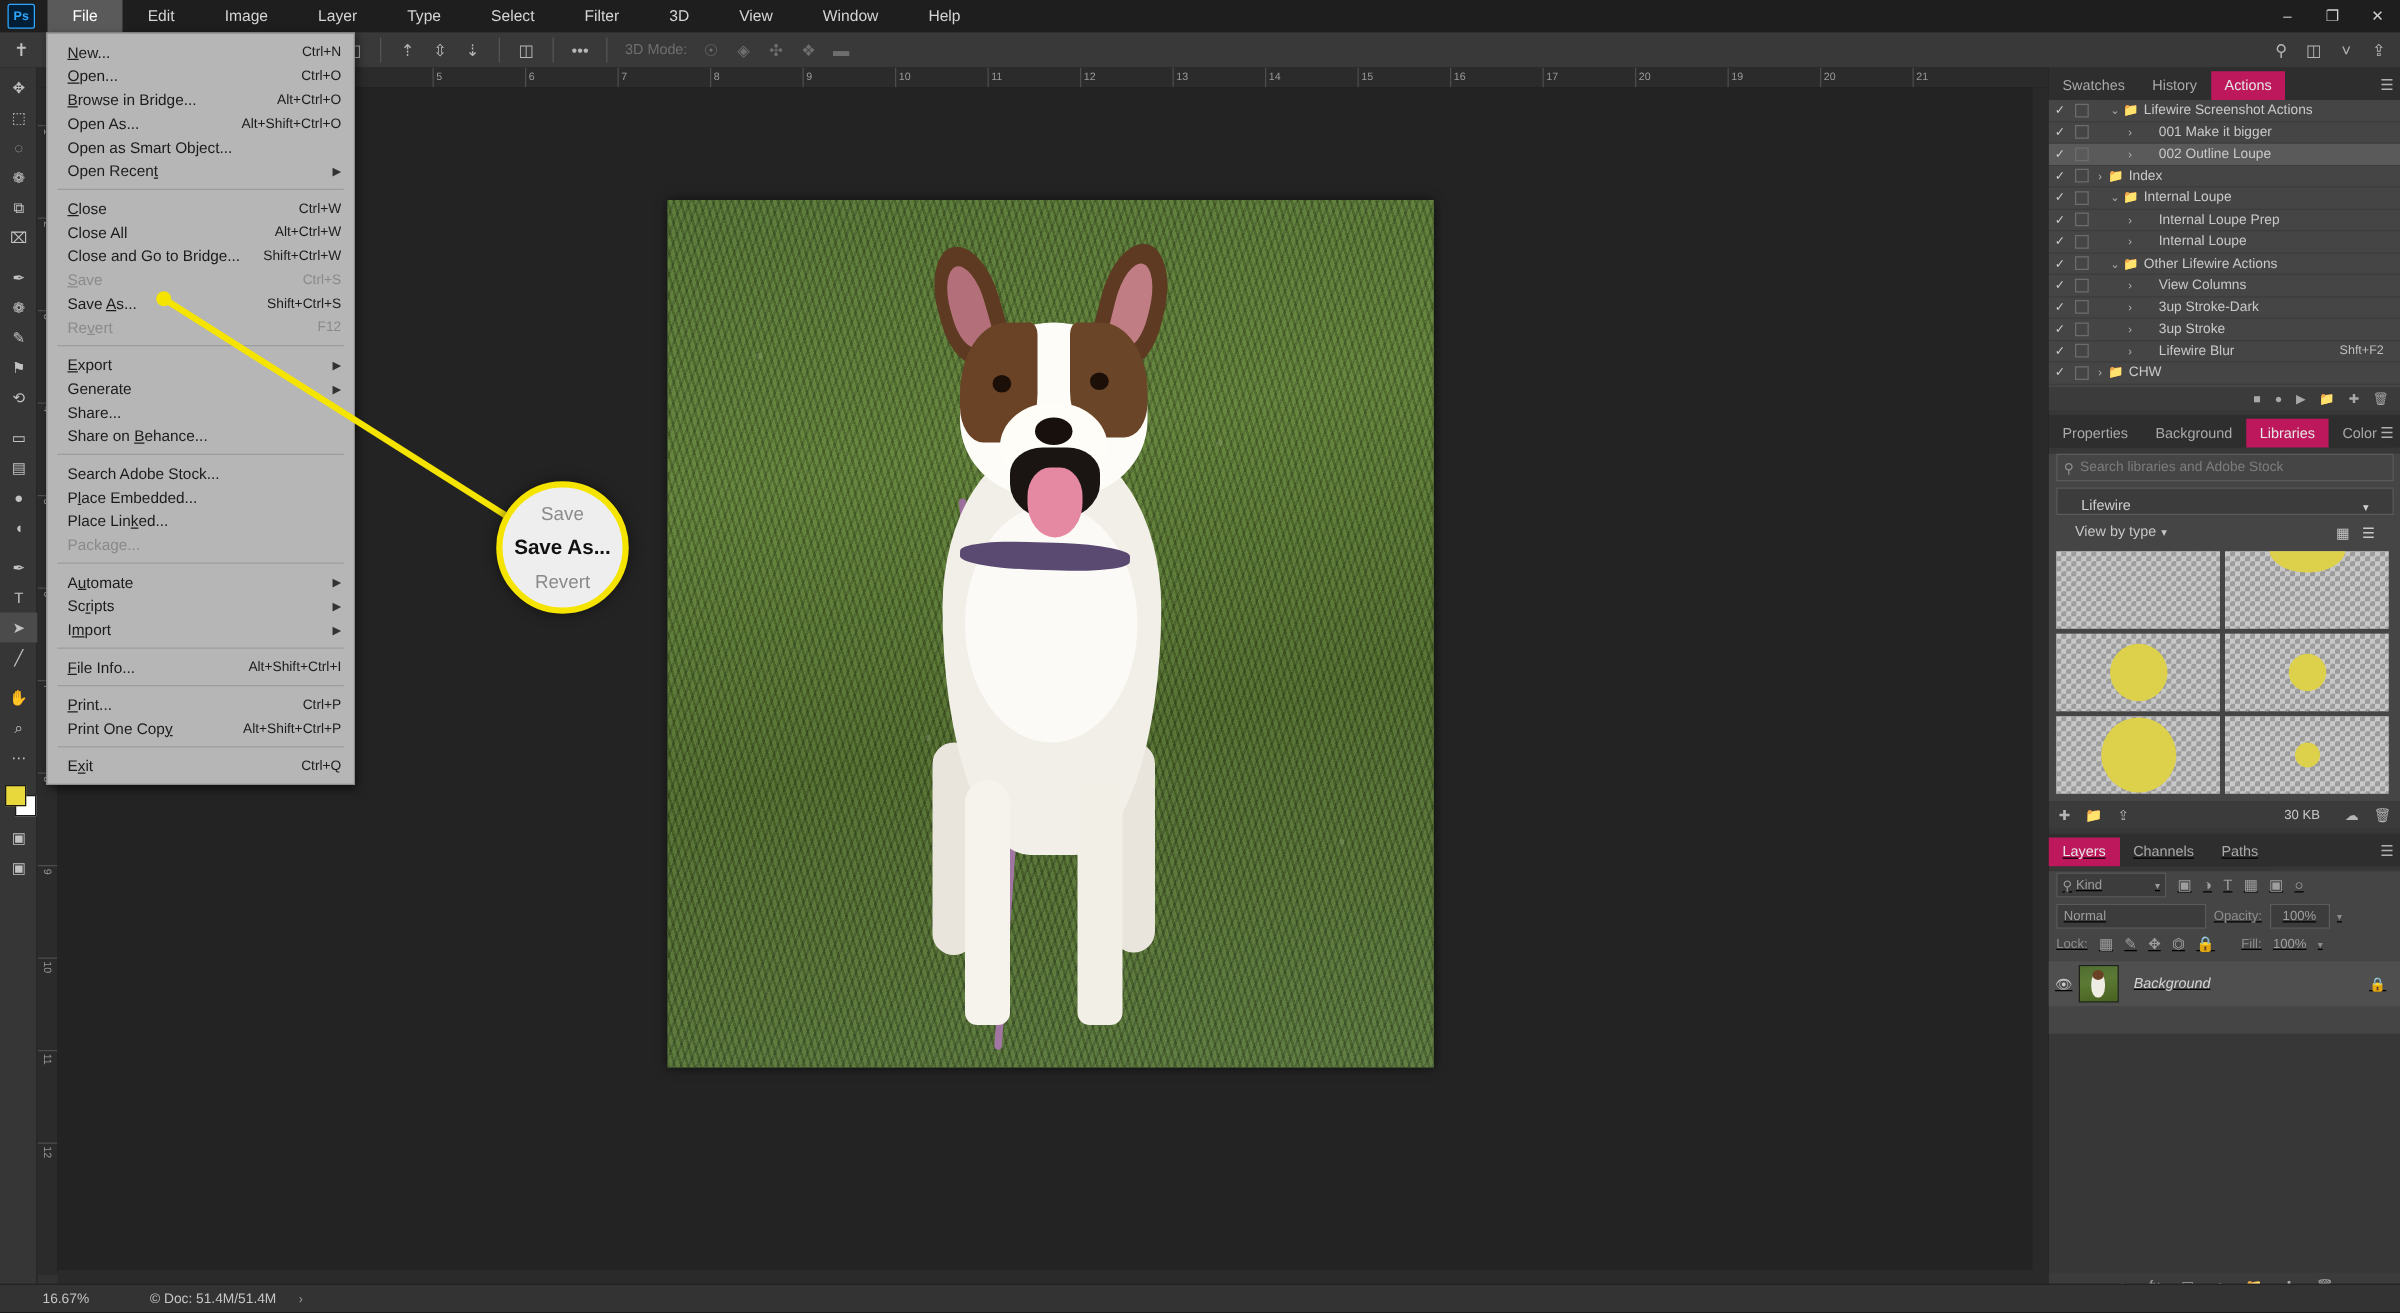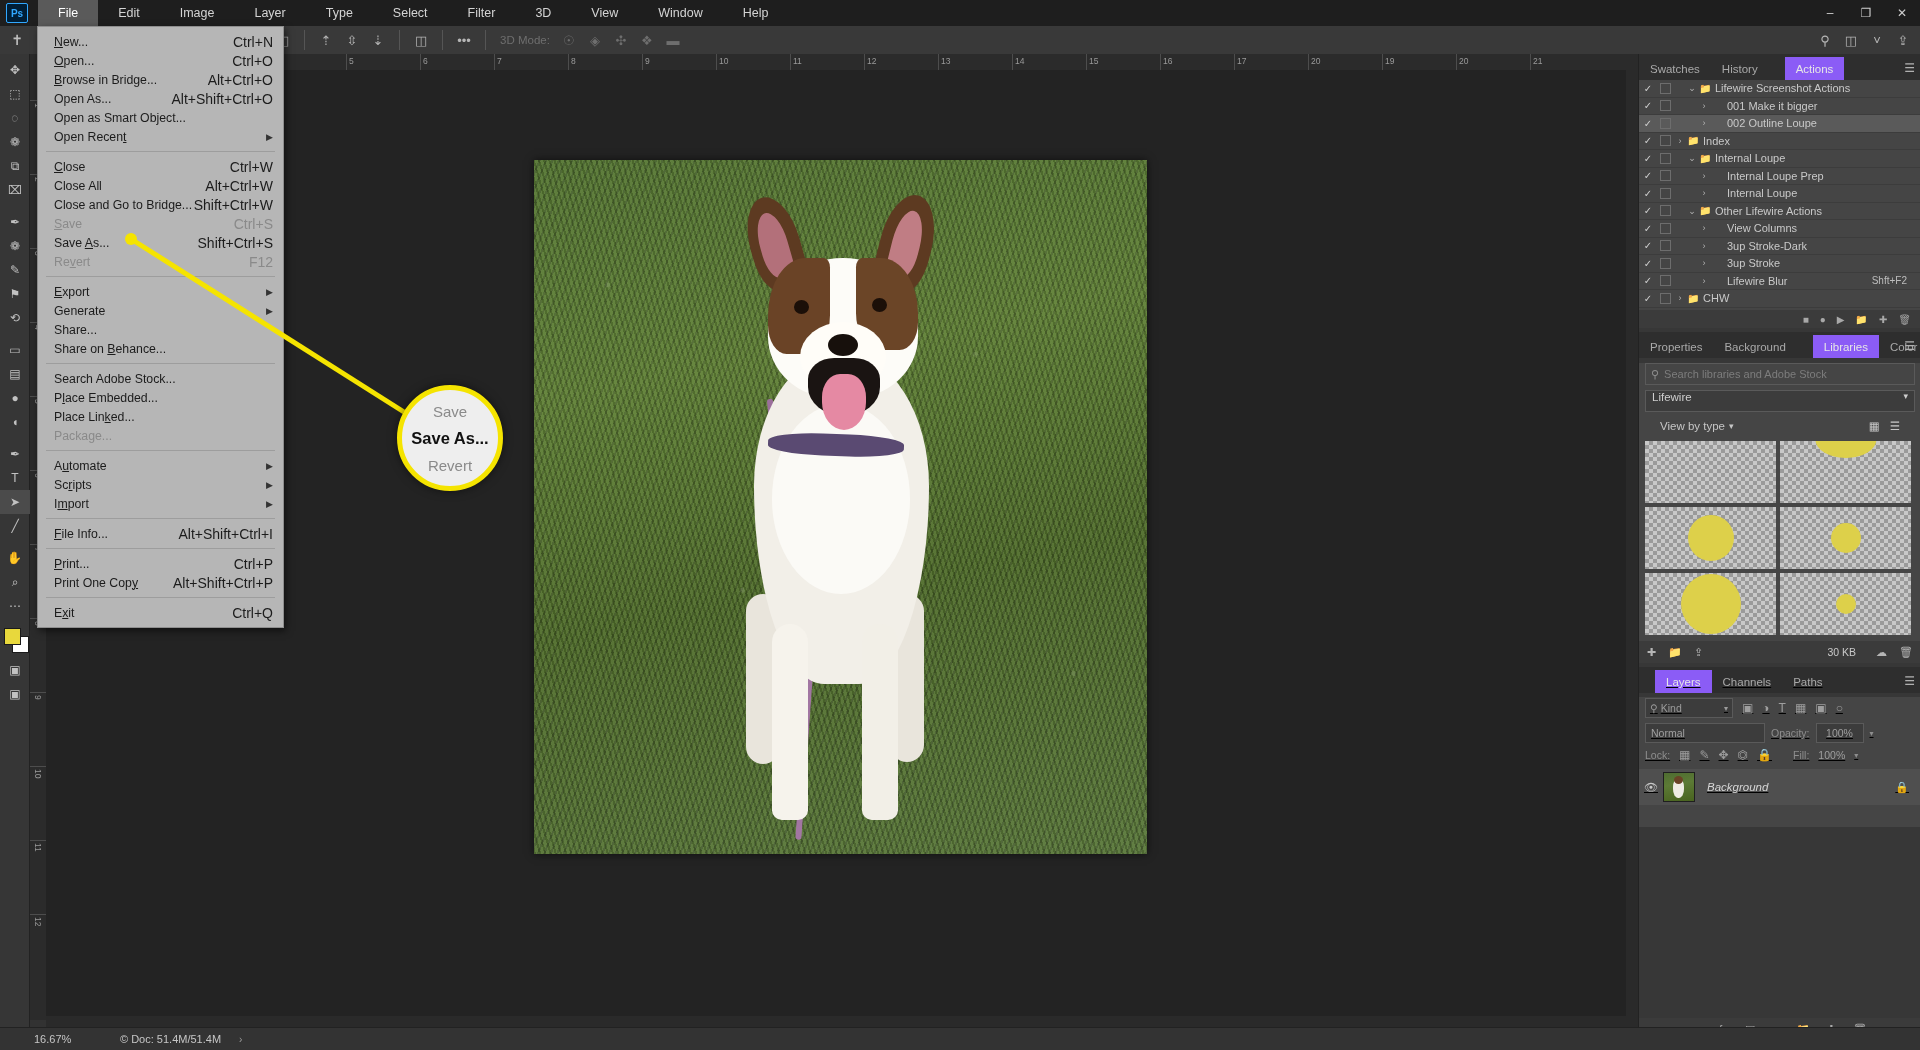--- a/index.html
+++ b/index.html
@@ -84,58 +84,58 @@
   .dog .legRB{position:absolute;left:214px;top:400px;width:34px;height:168px;background:#e9e5dc;border-radius:20px;}
   .leash{position:absolute;left:250px;top:238px;width:6px;height:330px;background:#9b6f9b;
          border-radius:4px;transform:rotate(-6deg);}
   .leash2{position:absolute;left:270px;top:430px;width:6px;height:250px;background:#a276a2;border-radius:4px;transform:rotate(4deg);}
 
   
   .filemenu{position:absolute;left:37px;top:26px;width:245px;background:#b6b6b6;
             border:1px solid #8e8e8e;box-shadow:2px 3px 7px rgba(0,0,0,.55);padding:5px 0;z-index:40;}
   .fm-item{display:flex;align-items:center;height:19px;padding:0 10px 0 16px;font-size:12.3px;color:#1c1c1c;position:relative;cursor:default;}
   .fm-item .lbl{flex:0 0 auto;}
-  .fm-item .sc{margin-left:auto;color:#1c1c1c;font-size:14px;}
+  .fm-item .sc{margin-left:auto;color:#1c1c1c;font-size:11px;}
   .fm-item.disabled .lbl,.fm-item.disabled .sc{color:#8a8a8a;}
   .fm-item .arrow{margin-left:auto;font-size:9px;color:#333;}
   .fm-sep{height:1px;background:#9d9d9d;margin:5px 8px;}
   .u{text-decoration:underline;}
 
   
   .callout-line{position:absolute;left:0;top:0;width:1920px;height:1050px;pointer-events:none;z-index:45;}
   .loupe{position:absolute;left:397px;top:385px;width:96px;height:96px;border-radius:50%;
          background:#eeeeee;border:5px solid #f5e400;box-shadow:0 0 10px rgba(0,0,0,.5);z-index:46;
          display:flex;flex-direction:column;justify-content:center;align-items:center;overflow:hidden;}
   .loupe .l1{font-size:15px;color:#8a8a8a;line-height:27px;}
   .loupe .l2{font-size:16.5px;color:#111;font-weight:bold;line-height:27px;}
   .loupe .l3{font-size:15px;color:#8a8a8a;line-height:27px;}
 
   
   .rightdock{position:absolute;left:1638px;top:54px;width:282px;height:986px;background:#373737;border-left:1px solid #222;}
   .pnl-tabs{display:flex;align-items:flex-end;height:26px;background:#2e2e2e;position:relative;}
   .pnl-tab{font-size:11.5px;color:#a9a9a9;padding:6px 11px 5px;background:#2e2e2e;}
-  .pnl-tab.on{background:#8b5cf6;color:#e6e6e6;margin-left:16px;}
+  .pnl-tab.on{background:#be185d;color:#e6e6e6;}
   .pnl-burger{position:absolute;right:6px;top:7px;color:#b0b0b0;font-size:12px;}
   .pnl-body{background:#454545;}
 
   .act-row{display:flex;align-items:center;height:16.5px;font-size:11px;color:#c9c9c9;border-bottom:1px solid #3c3c3c;}
   .act-row.sel{background:#5a5a5a;}
   .act-chk{width:18px;text-align:center;color:#cfcfcf;font-size:10px;}
   .act-box{width:16px;}
   .act-box i{display:block;width:9px;height:9px;border:1px solid #6d6d6d;margin:0 auto;}
   .act-tri{width:14px;text-align:center;color:#b4b4b4;font-size:9px;}
   .act-folder{width:16px;color:#b9b9b9;font-size:10px;}
   .act-name{flex:1;white-space:nowrap;overflow:hidden;}
   .act-key{font-size:10px;color:#bdbdbd;padding-right:14px;}
   .act-toolbar{display:flex;align-items:center;justify-content:flex-end;height:18px;background:#3b3b3b;padding-right:10px;gap:11px;}
   .act-toolbar span{color:#a8a8a8;font-size:10px;}
 
   .lib-search{display:flex;align-items:center;height:20px;margin:5px 6px;background:#454545;border:1px solid #5a5a5a;}
   .lib-search .ph{color:#7d7d7d;font-size:11px;margin-left:5px;}
-  .lib-select{display:flex;align-items:flex-start;height:20px;margin:3px 6px;background:#3c3c3c;border:1px solid #5a5a5a;color:#cfcfcf;font-size:11.5px;padding:0 6px;}
+  .lib-select{display:flex;align-items:flex-end;height:20px;margin:3px 6px;background:#3c3c3c;border:1px solid #5a5a5a;color:#cfcfcf;font-size:11.5px;padding:0 19px;}
   .lib-viewrow{display:flex;align-items:center;height:22px;padding:0 21px;color:#c6c6c6;font-size:11.5px;}
   .lib-grid{display:grid;grid-template-columns:1fr 1fr;gap:4px;padding:4px 10px 4px 6px;}
   .lib-cell{height:62px;position:relative;overflow:hidden;
             background-image:linear-gradient(45deg,#9a9a9a 25%,transparent 25%,transparent 75%,#9a9a9a 75%),
                              linear-gradient(45deg,#9a9a9a 25%,#c8c8c8 25%,#c8c8c8 75%,#9a9a9a 75%);
             background-size:8px 8px;background-position:0 0,4px 4px;}
   .lib-cell .dot{position:absolute;background:#ddd04a;border-radius:50%;}
   .lib-foot{display:flex;align-items:center;height:22px;padding:0 8px;gap:12px;color:#b5b5b5;font-size:11px;background:#3b3b3b;}
   .lib-foot .sz{margin-left:auto;margin-right:8px;color:#c9c9c9;font-size:10.5px;}
 

